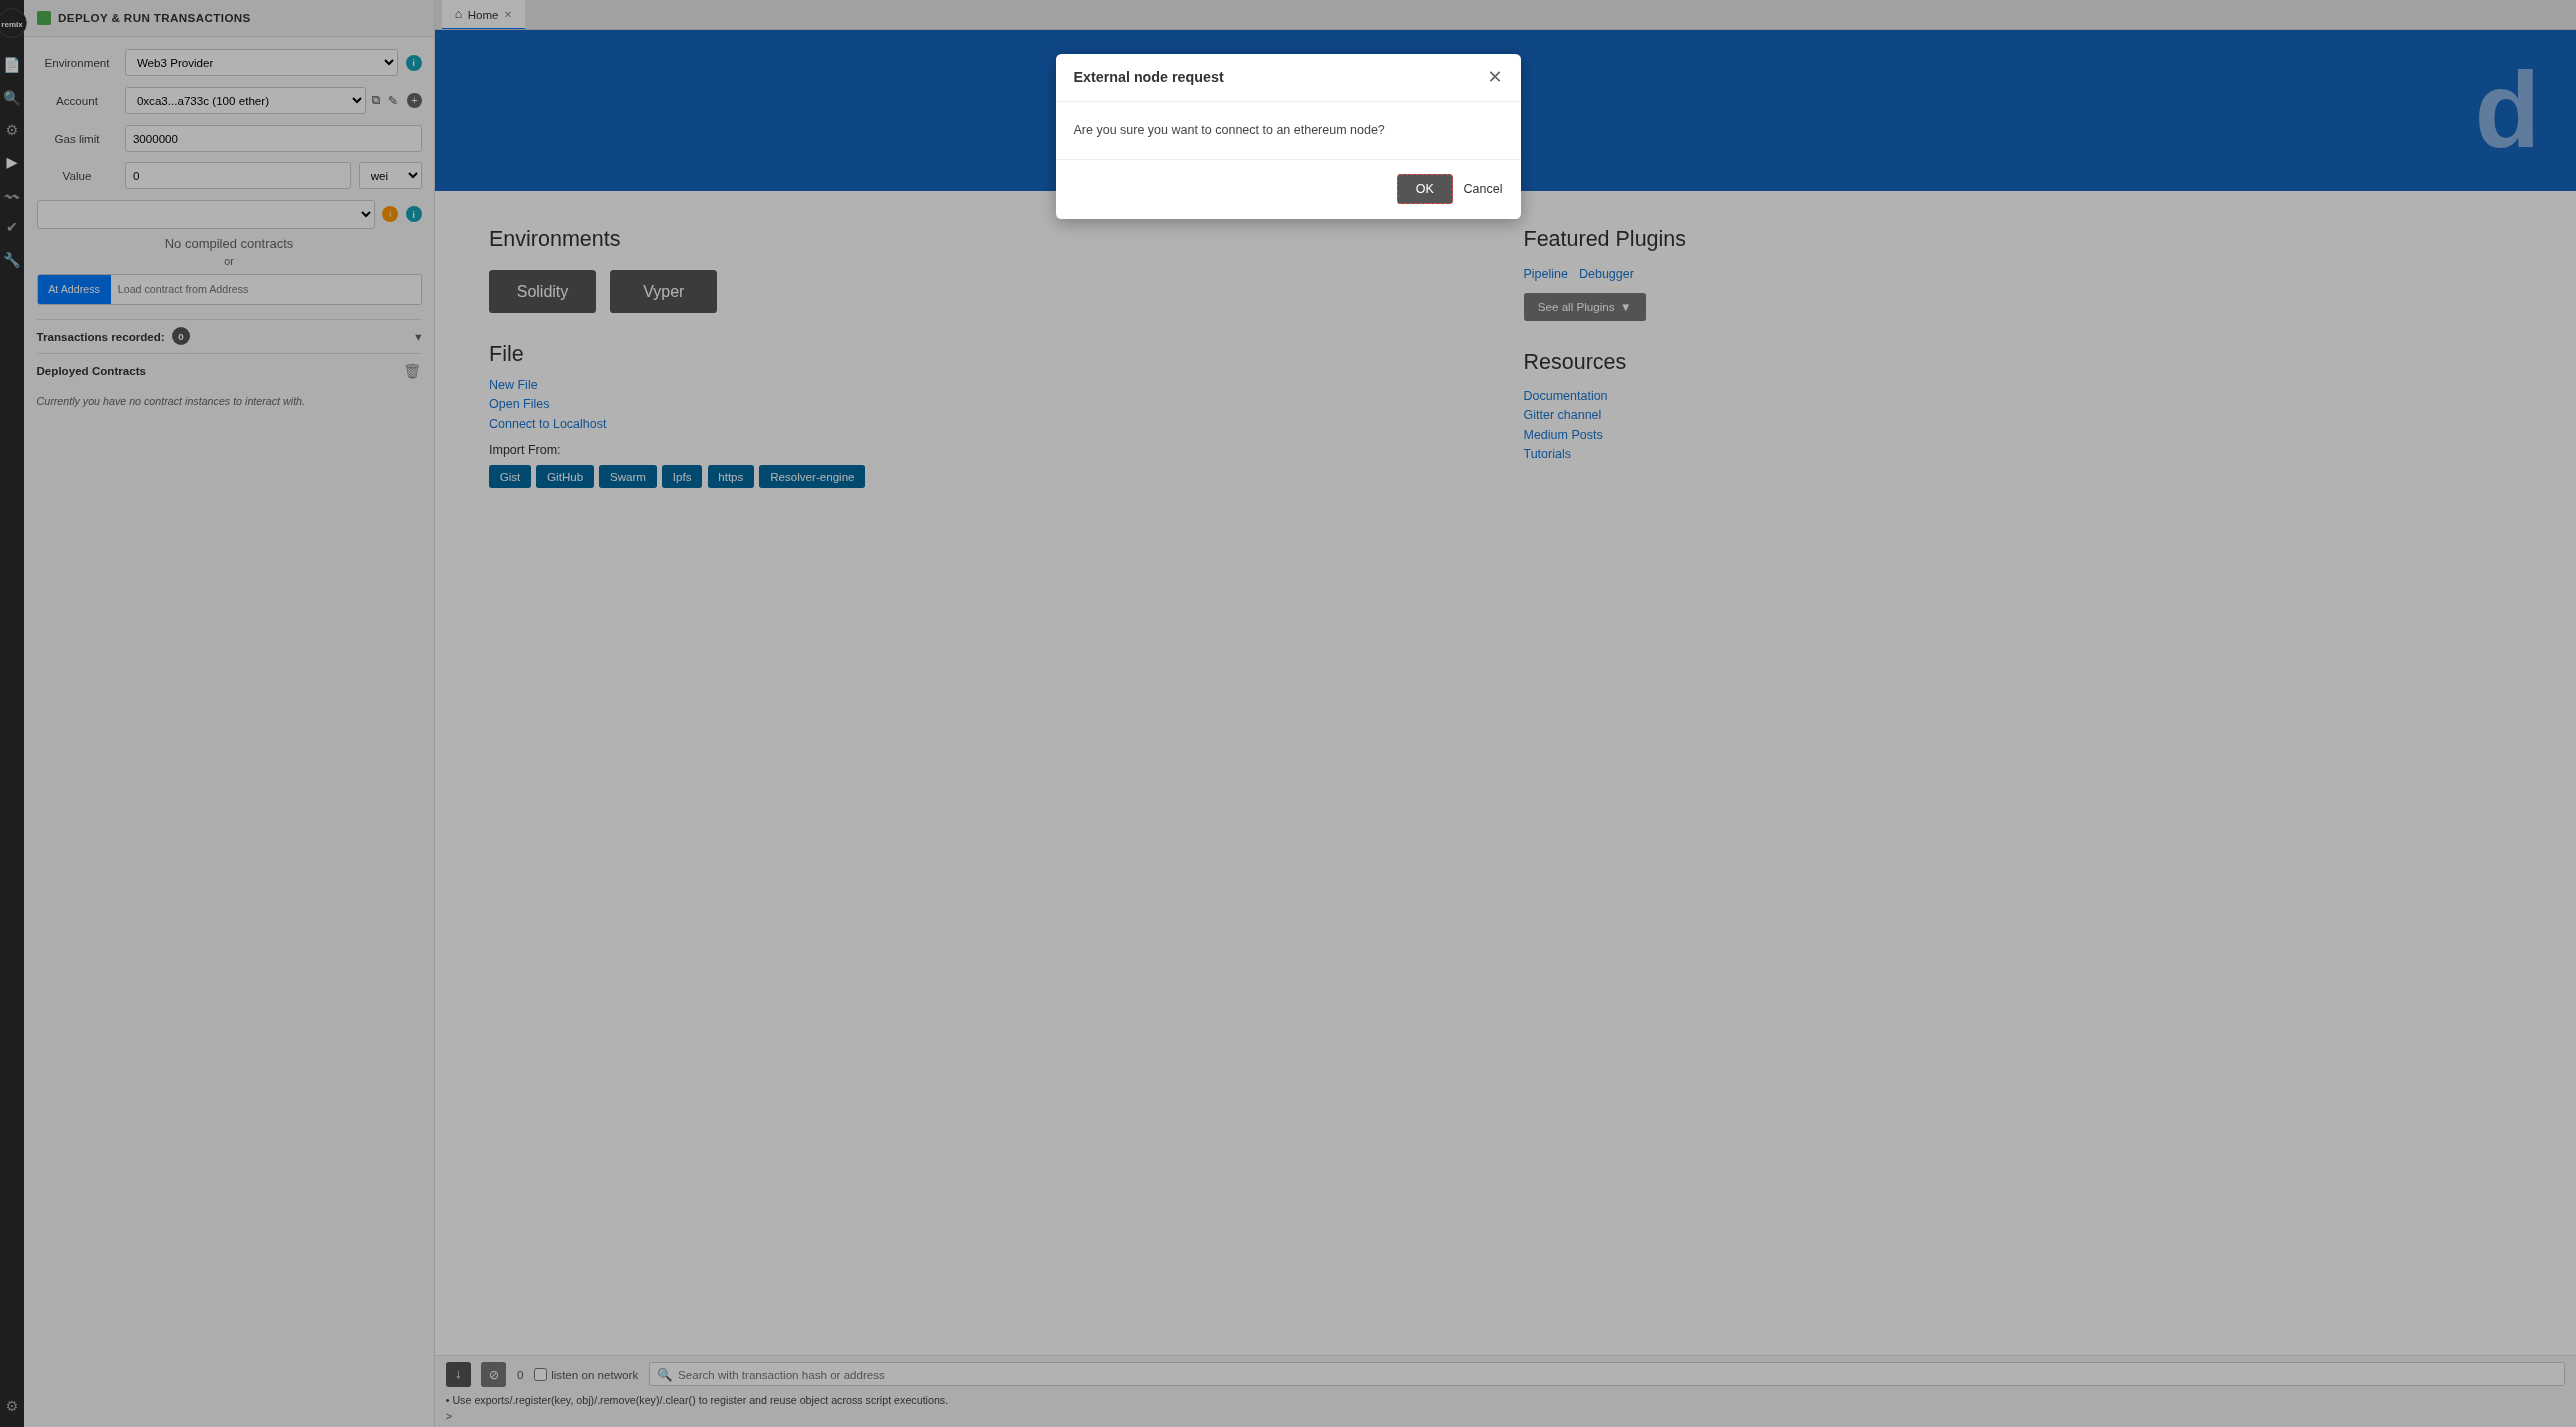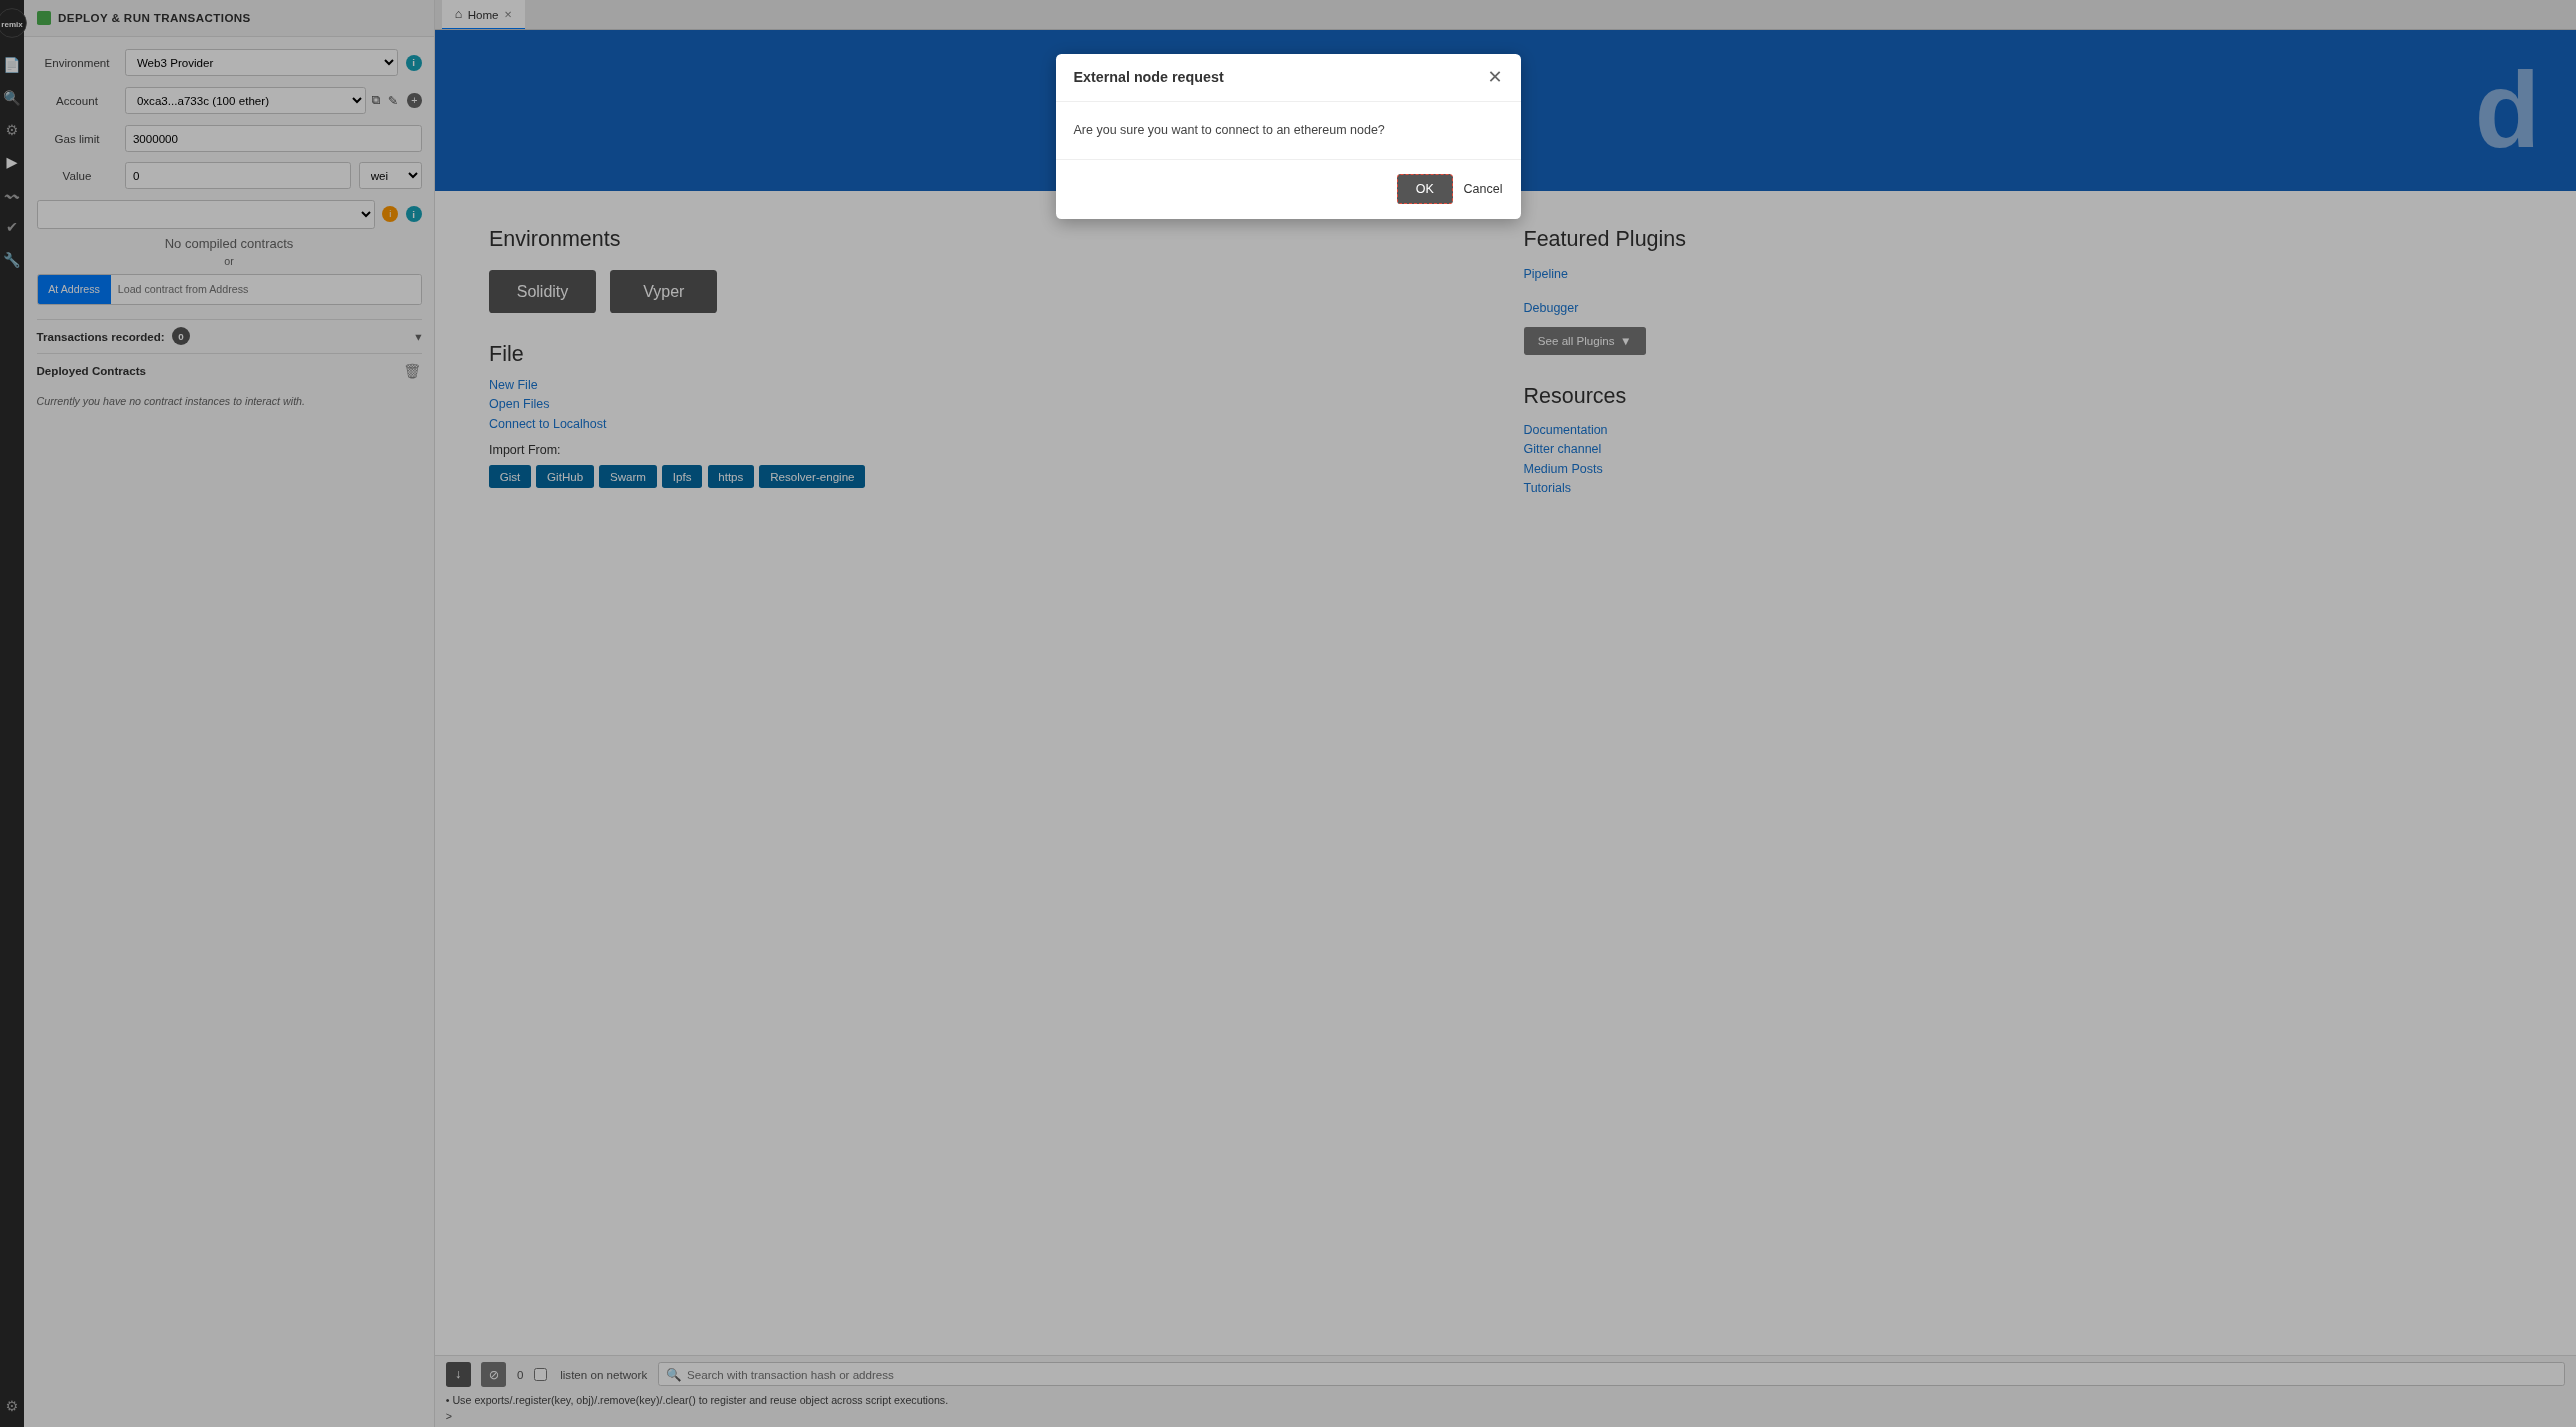--- a/index.html
+++ b/index.html
@@ -395,22 +395,22 @@
 
     .featured-plugins { }
     .featured-title {
       font-size: 21.5px;
       font-weight: normal;
       color: #333;
       margin-bottom: 14.3px;
     }
     .plugin-links {
       display: flex;
-      flex-direction: column;
-      gap: 20px;
+      flex-direction: row;
+      gap: 11px;
       margin-bottom: 12.5px;
     }
     .plugin-link {
       color: #1976d2;
       font-size: 12.5px;
       cursor: pointer;
       text-decoration: none;
     }
     .see-all-btn {
       background: #777;
@@ -467,21 +467,21 @@
       cursor: pointer;
       display: flex;
       align-items: center;
       justify-content: center;
       font-size: 12.5px;
     }
     .bottom-count { font-size: 11.6px; color: #555; }
     .listen-network {
       display: flex;
       align-items: flex-end;
-      gap: 13px;
+      gap: 4px;
       font-size: 11.6px;
       color: #555;
     }
     .search-box {
       flex: 1;
       display: flex;
       align-items: center;
       gap: 5.4px;
       border: 0.9px solid #ccc;
       border-radius: 2.7px;

